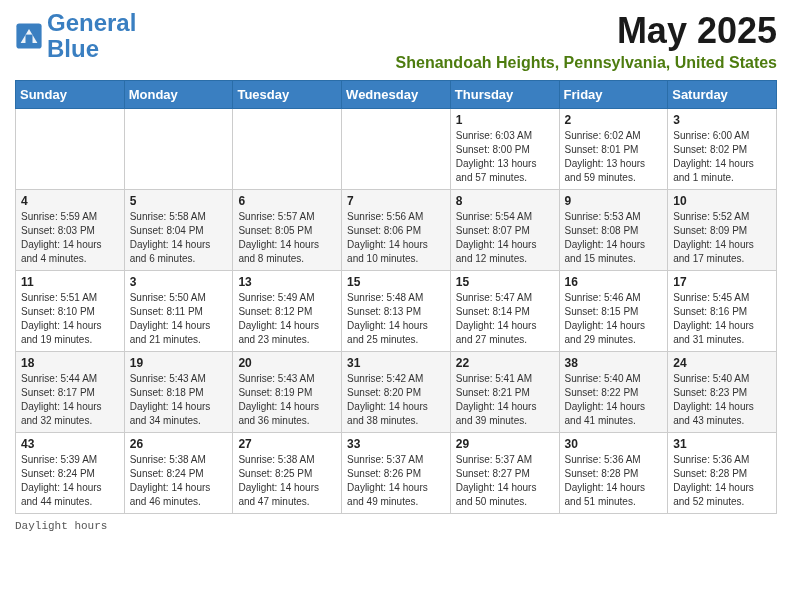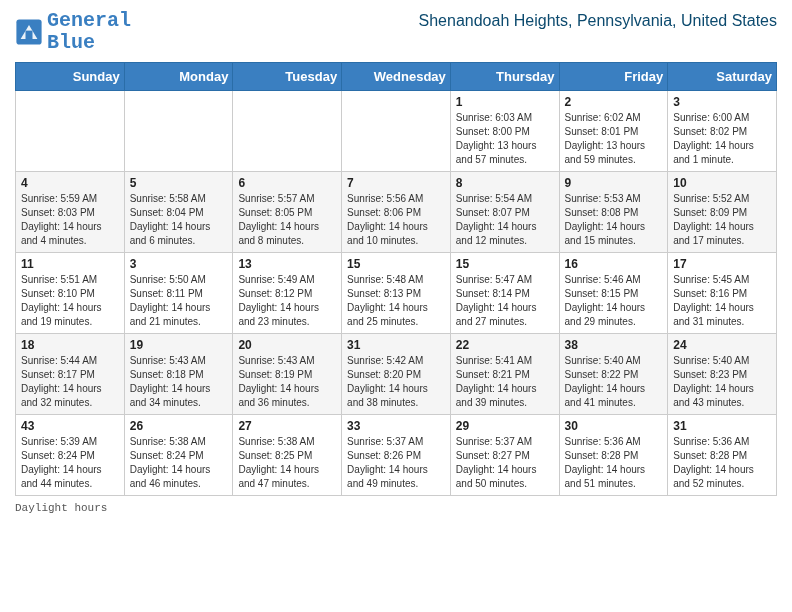--- a/index.html
+++ b/index.html
@@ -15,59 +15,58 @@
       justify-content: space-between;
       align-items: flex-start;
       margin-bottom: 4px;
     }
     .logo {
       display: flex;
       align-items: center;
       gap: 4px;
     }
     .logo-text {
-      font-size: 20px;
+      font-size: 24px;
       font-weight: bold;
       color: #1a1a1a;
       line-height: 1.1;
-      font-family: Liberation Mono, monospace;
     }
     .logo-text span {
       color: #3a7fc1;
     }
     .logo-icon {
       width: 28px;
       height: 28px;
     }
     .title-section {
       text-align: right;
     }
     .main-title {
       font-size: 36px;
       font-weight: bold;
       color: #1a1a1a;
     }
     .subtitle {
       font-size: 16px;
-      font-weight: normal;
-      color: #0c4a6e;
+      font-weight: bold;
+      color: #4d7c0f;
       margin-top: 2px;
     }
     .calendar {
       width: 100%;
       border-collapse: collapse;
       margin-top: 8px;
     }
     .calendar th {
       background: #3a7fc1;
       color: #fff;
       font-size: 13px;
       font-weight: bold;
       padding: 6px 4px;
-      text-align: right;
+      text-align: left;
       border: 1px solid #2a6da8;
     }
     .calendar td {
       border: 1px solid #ccc;
       vertical-align: top;
       padding: 4px 5px;
       width: calc(100% / 7);
       min-height: 80px;
       font-size: 10.5px;
       color: #222;
@@ -106,20 +105,21 @@
       <rect x="2" y="2" width="36" height="36" rx="4" fill="#3a7fc1"></rect>
       <polygon points="8,30 20,10 32,30" fill="white" opacity="0.9"></polygon>
       <rect x="15" y="18" width="10" height="12" fill="#3a7fc1"></rect>
     </svg>
     <div class="logo-text">
       <div><span>General</span></div>
       <div><span>Blue</span></div>
     </div>
   </div>
   <div class="title-section">
+    <div class="main-title">May 2025</div>
     <div class="subtitle">Shenandoah Heights, Pennsylvania, United States</div>
   </div>
 </div>
 
 <table class="calendar">
   <thead>
     <tr>
     <th>Sunday</th>
         <th>Monday</th>
         <th>Tuesday</th>

